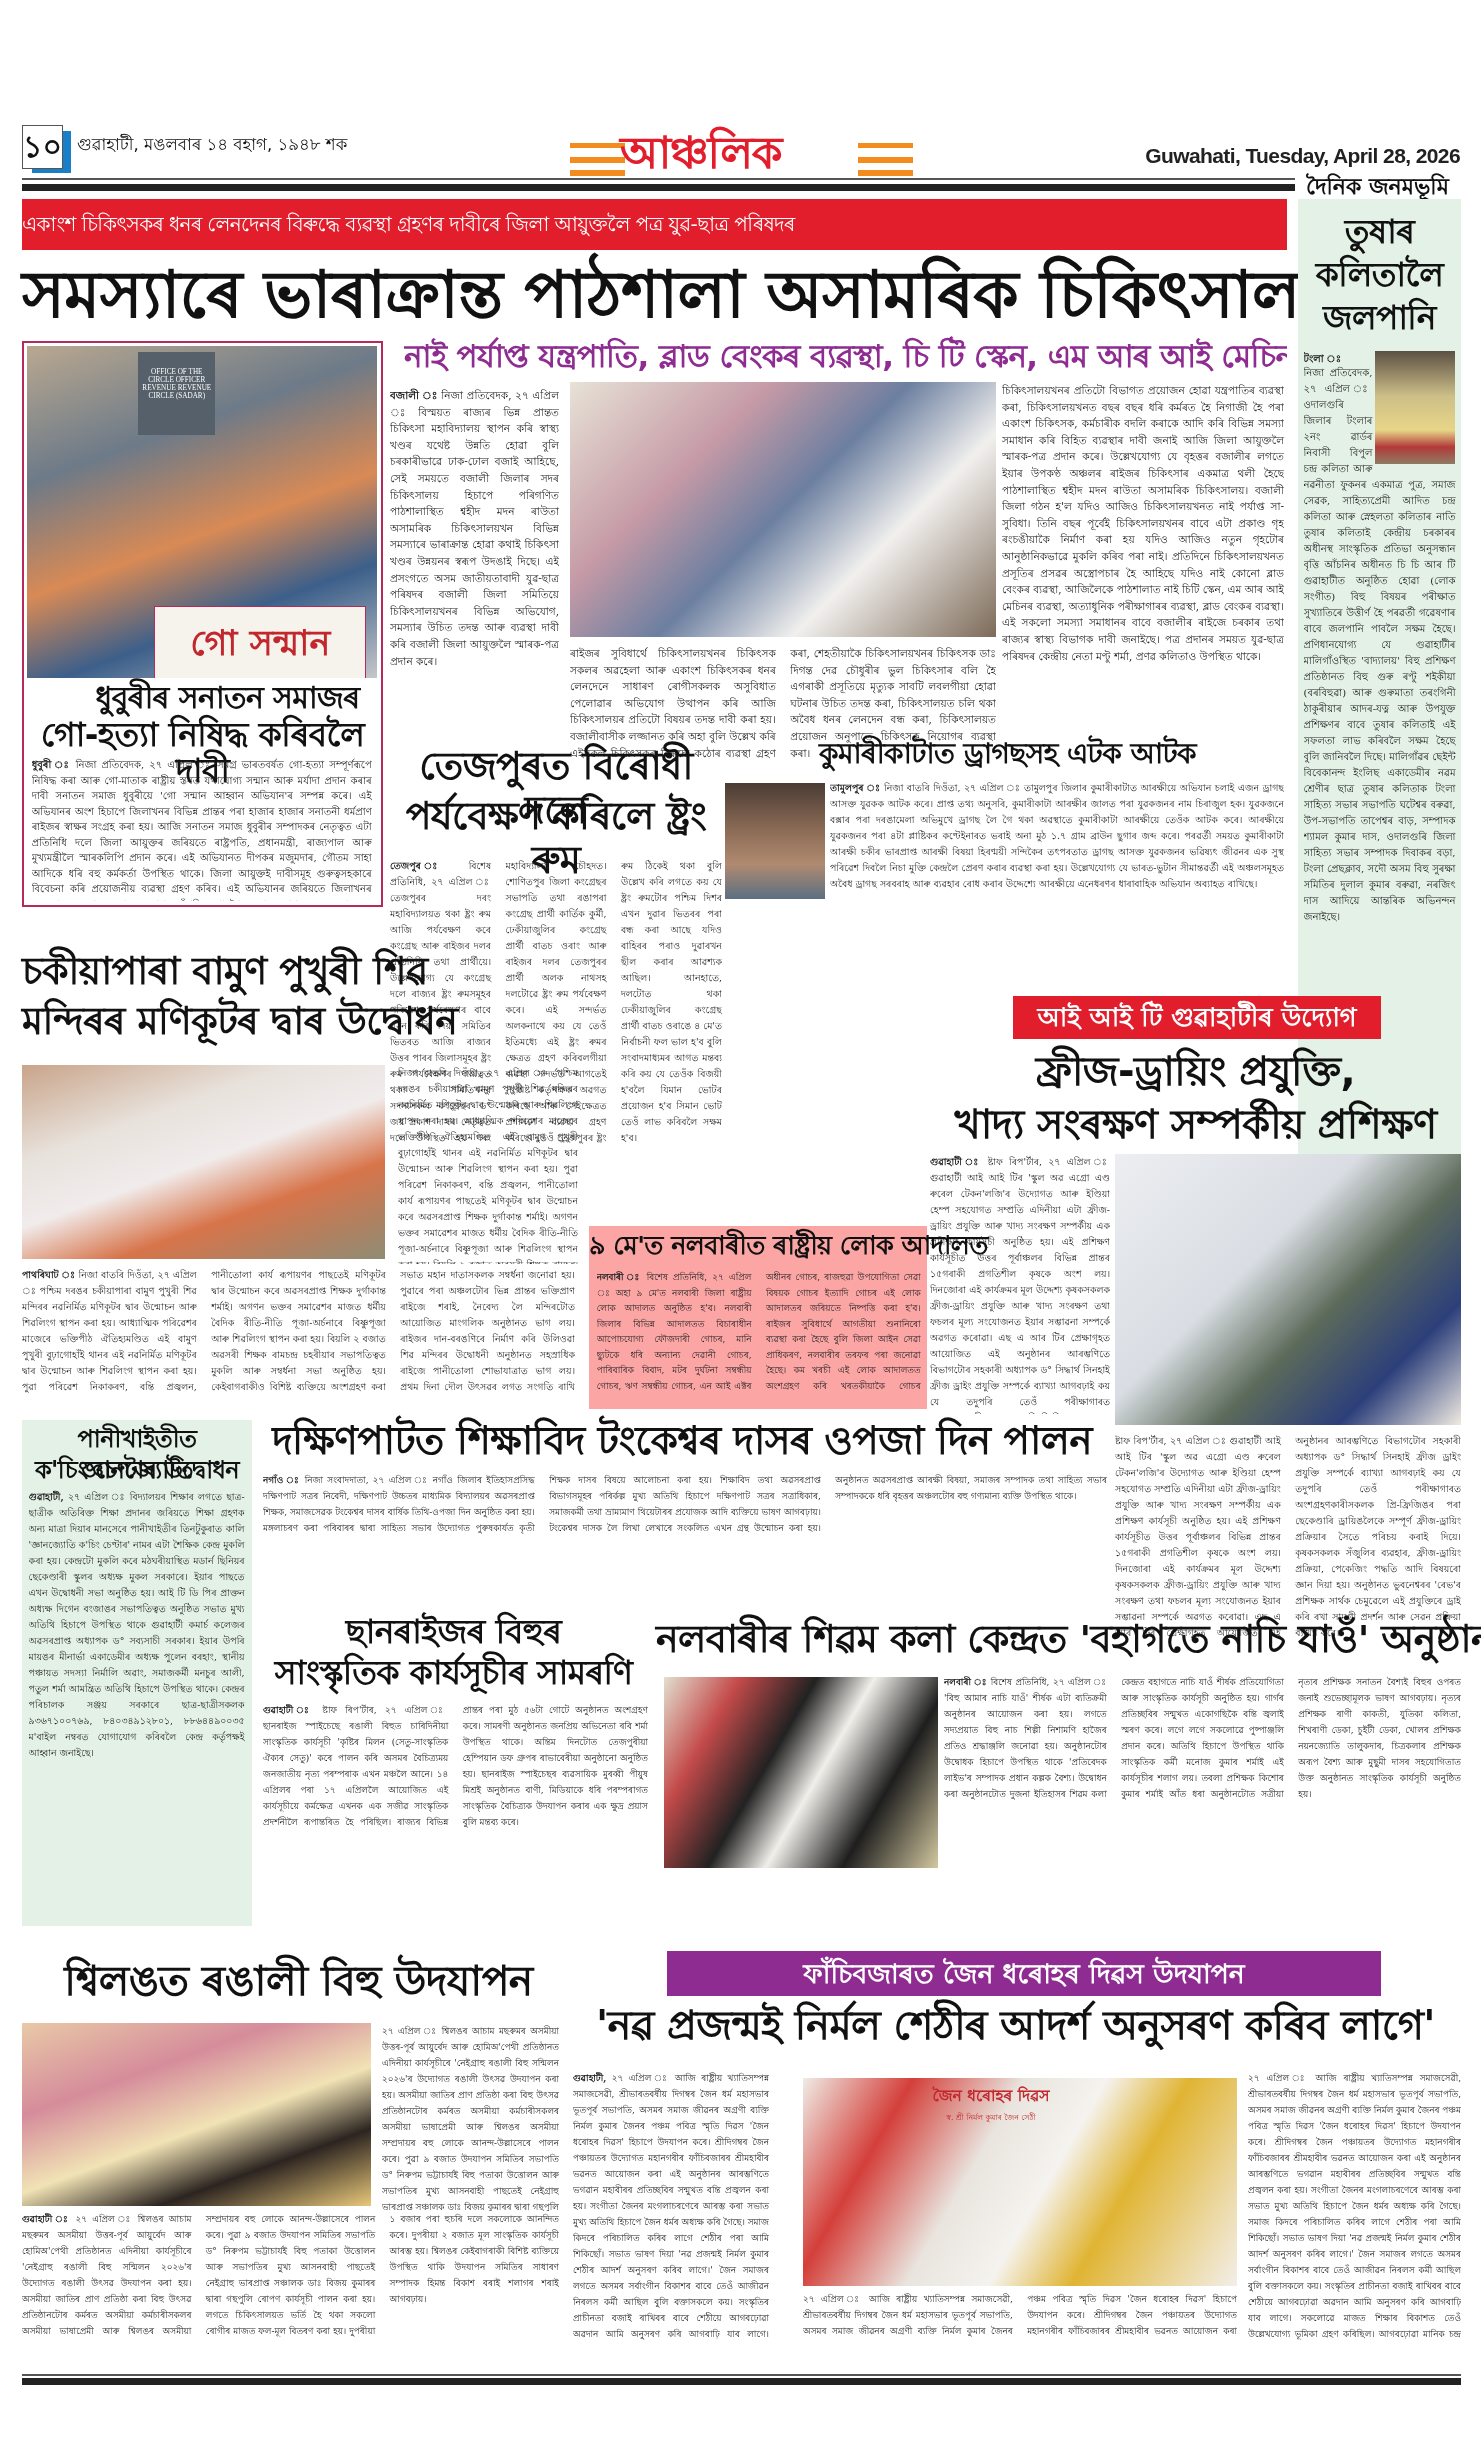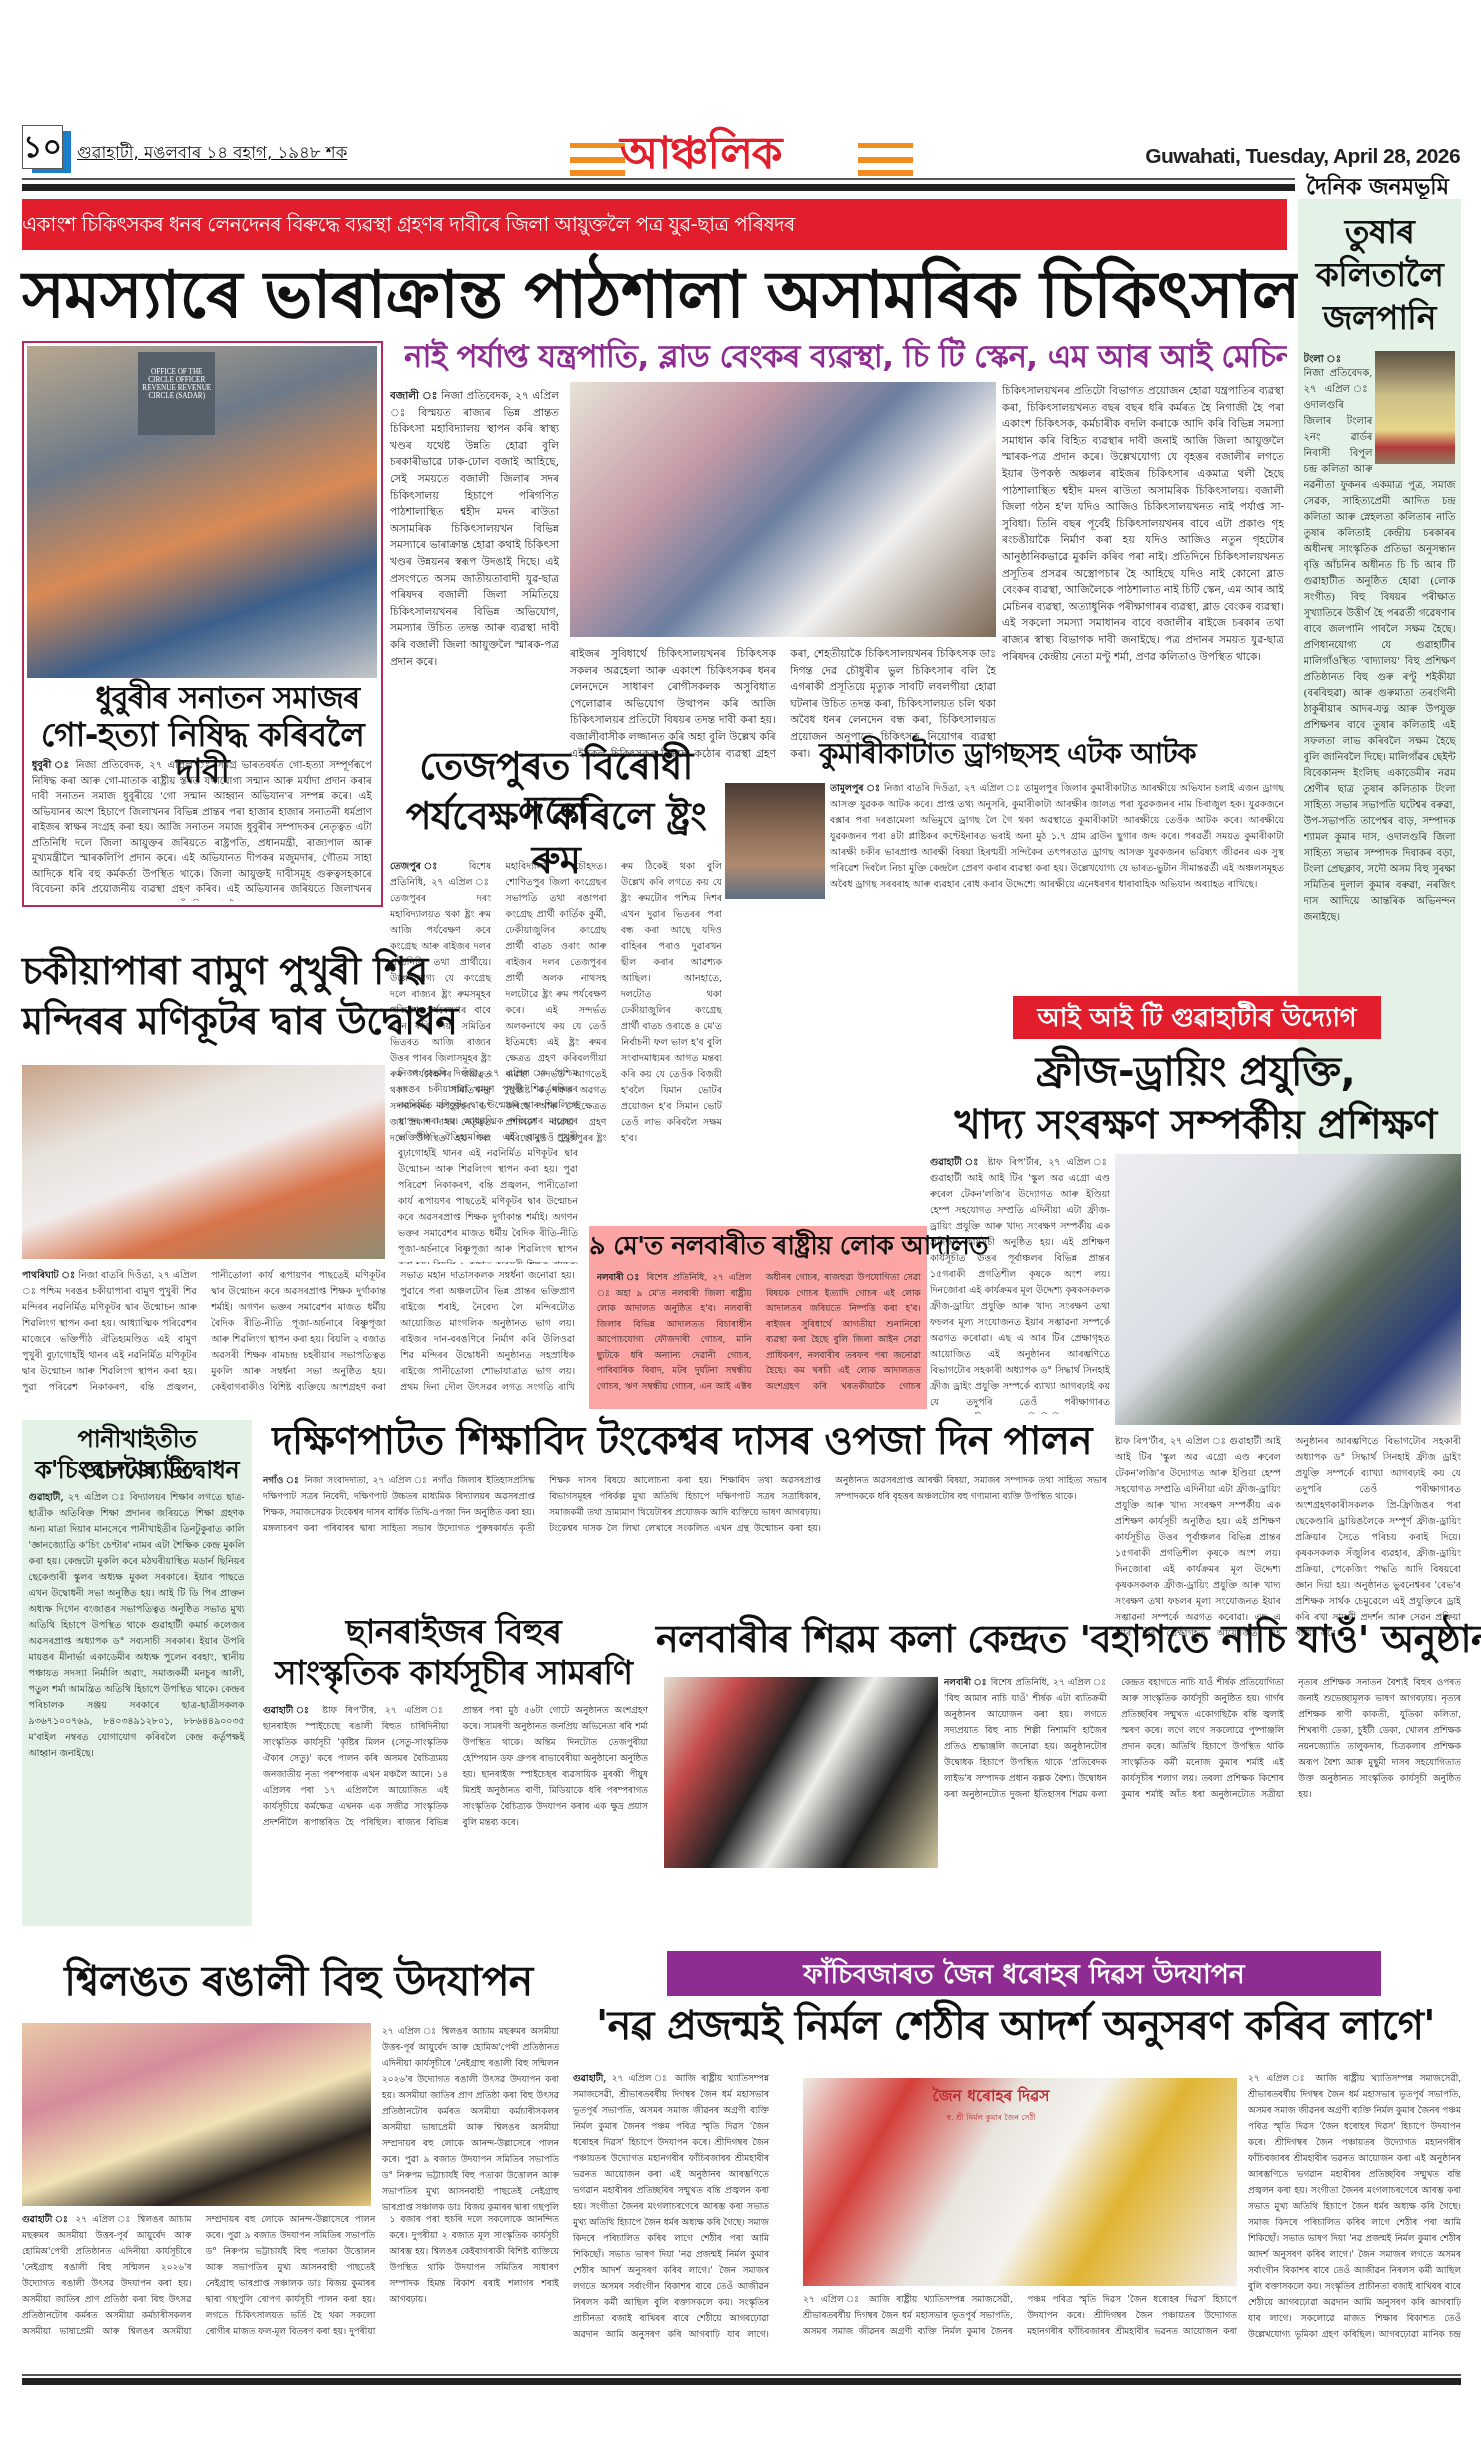--- a/index.html
+++ b/index.html
@@ -17,21 +17,21 @@
   .pgnum-shadow{left:32px;top:131px;width:39px;height:42px;background:#1a7fc7;}
   .logo{left:559px;top:125px;width:365px;height:55px;text-align:left;}
   .logo-bar{position:absolute;height:5.5px;background:#f28c1e;}
   .logo-text{position:absolute;left:61px;right:61px;top:0;font-size:44px;font-weight:bold;color:#e21e2d;line-height:55px;letter-spacing:-1.1px;}
 </style>
 </head>
 <body>
 
 <div class="abs pgnum-shadow"></div>
 <div class="abs pgnum">১০</div>
-<div class="abs" style="left:77px;top:140px;font-size:16.6px;font-family:'DejaVu Sans',sans-serif;text-decoration:underline;">গুৱাহাটী, মঙলবাৰ ১৪ বহাগ, ১৯৪৮ শক</div>
+<div class="abs" style="left:77px;top:132px;font-size:16.6px;font-family:'DejaVu Sans',sans-serif;">গুৱাহাটী, মঙলবাৰ ১৪ বহাগ, ১৯৪৮ শক</div>
 
 <div class="abs logo">
   <div class="logo-bar" style="left:11px;width:55px;top:17.7px;"></div>
   <div class="logo-bar" style="left:11px;width:55px;top:32px;"></div>
   <div class="logo-bar" style="left:11px;width:55px;top:45px;"></div>
   <div class="logo-bar" style="right:11px;width:55px;top:17.7px;"></div>
   <div class="logo-bar" style="right:11px;width:55px;top:32px;"></div>
   <div class="logo-bar" style="right:11px;width:55px;top:45px;"></div>
   <div class="logo-text">আঞ্চলিক</div>
 </div>
@@ -44,20 +44,21 @@
 
 <div class="abs" style="left:22px;top:199px;width:1265px;height:51px;background:#e21e2d;color:#fff;font-size:20px;font-weight:normal;line-height:51px;text-align:left;letter-spacing:-0.6px;white-space:nowrap;overflow:hidden;">একাংশ চিকিৎসকৰ ধনৰ লেনদেনৰ বিৰুদ্ধে ব্যৱস্থা গ্ৰহণৰ দাবীৰে জিলা আয়ুক্তলৈ পত্ৰ যুৱ-ছাত্ৰ পৰিষদৰ</div>
 
 <div class="abs hl" style="left:22px;top:260px;width:1265px;font-size:65px;white-space:nowrap;">সমস্যাৰে ভাৰাক্ৰান্ত পাঠশালা অসামৰিক চিকিৎসালয়</div>
 
 <div class="abs" style="left:404px;top:332px;width:883px;font-size:31px;font-weight:bold;color:#8e2c91;text-align:center;white-space:nowrap;overflow:hidden;letter-spacing:-0.6px;">নাই পৰ্যাপ্ত যন্ত্ৰপাতি, ব্লাড বেংকৰ ব্যৱস্থা, চি টি স্কেন, এম আৰ আই মেচিন</div>
 
 <div class="abs" style="left:22px;top:341px;width:357px;height:562px;border:2.2px solid #b52a5a;">
   <div class="photo" style="left:3.3px;top:3.3px;width:350px;height:332px;background:linear-gradient(160deg,#b9a890 0%,#6d7a88 30%,#d98a55 55%,#3c5f8a 75%,#c5c7c9 100%);">
     <div class="abs" style="left:111px;top:5.5px;width:77px;height:83px;background:#55606a;color:#fff;font-size:7.2px;text-align:center;padding-top:16.6px;box-sizing:border-box;font-family:'Liberation Serif',serif;">OFFICE OF THE CIRCLE OFFICER REVENUE REVENUE CIRCLE (SADAR)</div>
+    <div class="abs" style="left:127px;top:260px;width:210px;height:72px;background:#f6f2ec;border:1.7px solid #b52a5a;color:#c1272d;font-size:35px;font-weight:bold;text-align:center;line-height:72px;">গো সন্মান</div>
   </div>
   <div class="abs hl" style="left:0;top:339px;width:357px;font-size:30px;margin-left:25px;">ধুবুৰীৰ সনাতন সমাজৰ</div>
   <div class="abs hl" style="left:0;top:374px;width:357px;font-size:33px;">গো-হত্যা নিষিদ্ধ কৰিবলৈ দাবী</div>
   <div class="abs body-text" style="left:7.7px;top:414px;width:340px;height:144px;overflow:hidden;font-size:10px;line-height:15.5px;"><span class="dateline">ধুবুৰী ঃ</span> <span>নিজা প্ৰতিবেদক, ২৭ এপ্ৰিল ঃ সমগ্ৰ ভাৰতবৰ্ষত গো-হত্যা সম্পূৰ্ণৰূপে নিষিদ্ধ কৰা আৰু গো-মাতাক ৰাষ্ট্ৰীয় স্তৰত যথাযোগ্য সন্মান আৰু মৰ্যাদা প্ৰদান কৰাৰ দাবী সনাতন সমাজ ধুবুৰীয়ে 'গো সন্মান আহ্বান অভিযান'ৰ সম্পন্ন কৰে। এই অভিযানৰ অংশ হিচাপে জিলাখনৰ বিভিন্ন প্ৰান্তৰ পৰা হাজাৰ হাজাৰ সনাতনী ধৰ্মপ্ৰাণ ৰাইজৰ স্বাক্ষৰ সংগ্ৰহ কৰা হয়। আজি সনাতন সমাজ ধুবুৰীৰ সম্পাদকৰ নেতৃত্বত এটা প্ৰতিনিধি দলে জিলা আয়ুক্তৰ জৰিয়তে ৰাষ্ট্ৰপতি, প্ৰধানমন্ত্ৰী, ৰাজ্যপাল আৰু মুখ্যমন্ত্ৰীলৈ স্মাৰকলিপি প্ৰদান কৰে। এই অভিযানত দীপকৰ মজুমদাৰ, গৌতম সাহা আদিকে ধৰি বহু কৰ্মকৰ্তা উপস্থিত থাকে। জিলা আয়ুক্তই দাবীসমূহ গুৰুত্বসহকাৰে বিবেচনা কৰি প্ৰয়োজনীয় ব্যৱস্থা গ্ৰহণ কৰিব। এই অভিযানৰ জৰিয়তে জিলাখনৰ সকলো স্তৰৰ মানুহৰ মাজত ব্যাপক সঁহাৰি দেখা গৈছে আৰু আগন্তুক সময়তো এনে সচেতনতামূলক কাৰ্যসূচী অব্যাহত ৰাখিব বুলি সংগঠনটোৰ পক্ষৰ পৰা জানিবলৈ দিছে।</span></div>
 </div>
 
 <div class="abs body-text" style="left:390px;top:387px;width:169px;height:398px;overflow:hidden;"><span class="dateline">বজালী ঃ</span> <span>নিজা প্ৰতিবেদক, ২৭ এপ্ৰিল ঃ বিস্ময়ত ৰাজ্যৰ ভিন্ন প্ৰান্তত চিকিৎসা মহাবিদ্যালয় স্থাপন কৰি স্বাস্থ্য খণ্ডৰ যথেষ্ট উন্নতি হোৱা বুলি চৰকাৰীভাৱে ঢাক-ঢোল বজাই আহিছে, সেই সময়তে বজালী জিলাৰ সদৰ চিকিৎসালয় হিচাপে পৰিগণিত পাঠশালাস্থিত শ্বহীদ মদন ৰাউতা অসামৰিক চিকিৎসালয়খন বিভিন্ন সমস্যাৰে ভাৰাক্ৰান্ত হোৱা কথাই চিকিৎসা খণ্ডৰ উন্নয়নৰ স্বৰূপ উদঙাই দিছে। এই প্ৰসংগতে অসম জাতীয়তাবাদী যুৱ-ছাত্ৰ পৰিষদৰ বজালী জিলা সমিতিয়ে চিকিৎসালয়খনৰ বিভিন্ন অভিযোগ, সমস্যাৰ উচিত তদন্ত আৰু ব্যৱস্থা দাবী কৰি বজালী জিলা আয়ুক্তলৈ স্মাৰক-পত্ৰ প্ৰদান কৰে।</span></div>
 
 <div class="photo" style="left:570px;top:382px;width:426px;height:255px;background:linear-gradient(135deg,#e7e2d6 0%,#c59aa6 30%,#6c7fa0 50%,#f1f0ee 70%,#7d6a58 100%);"></div>
 

